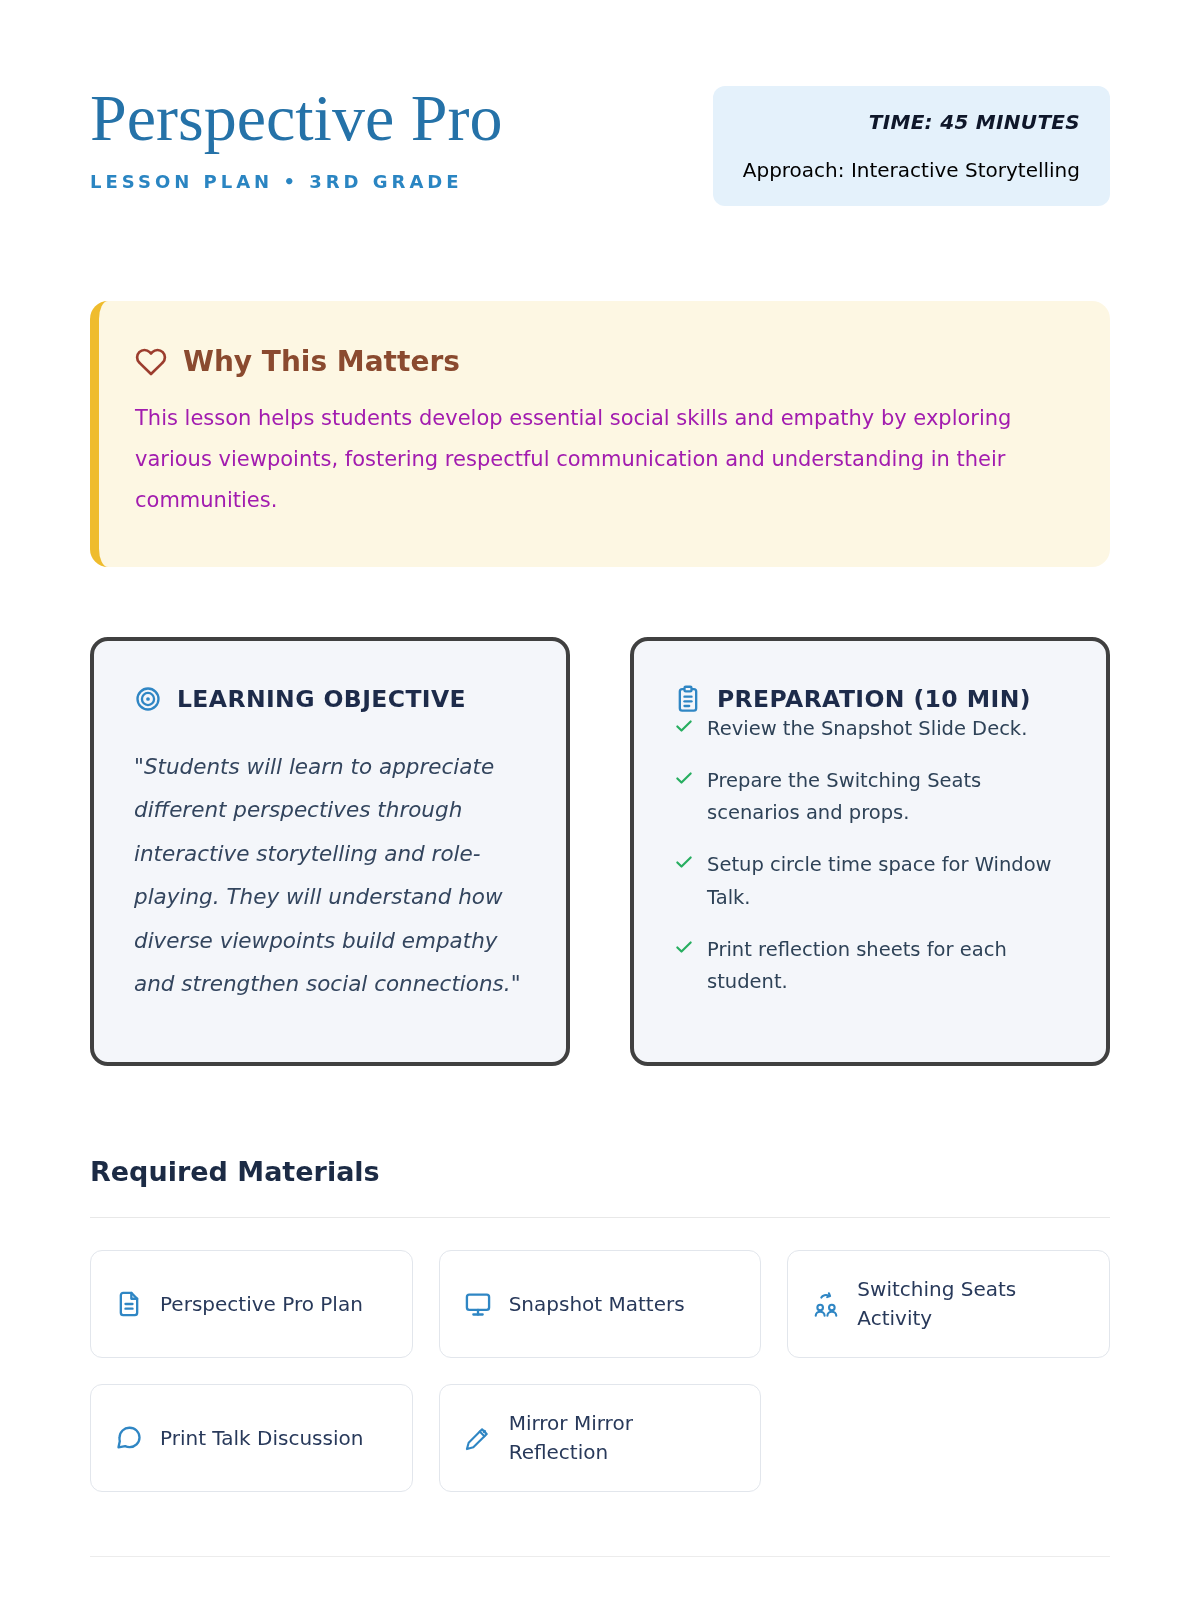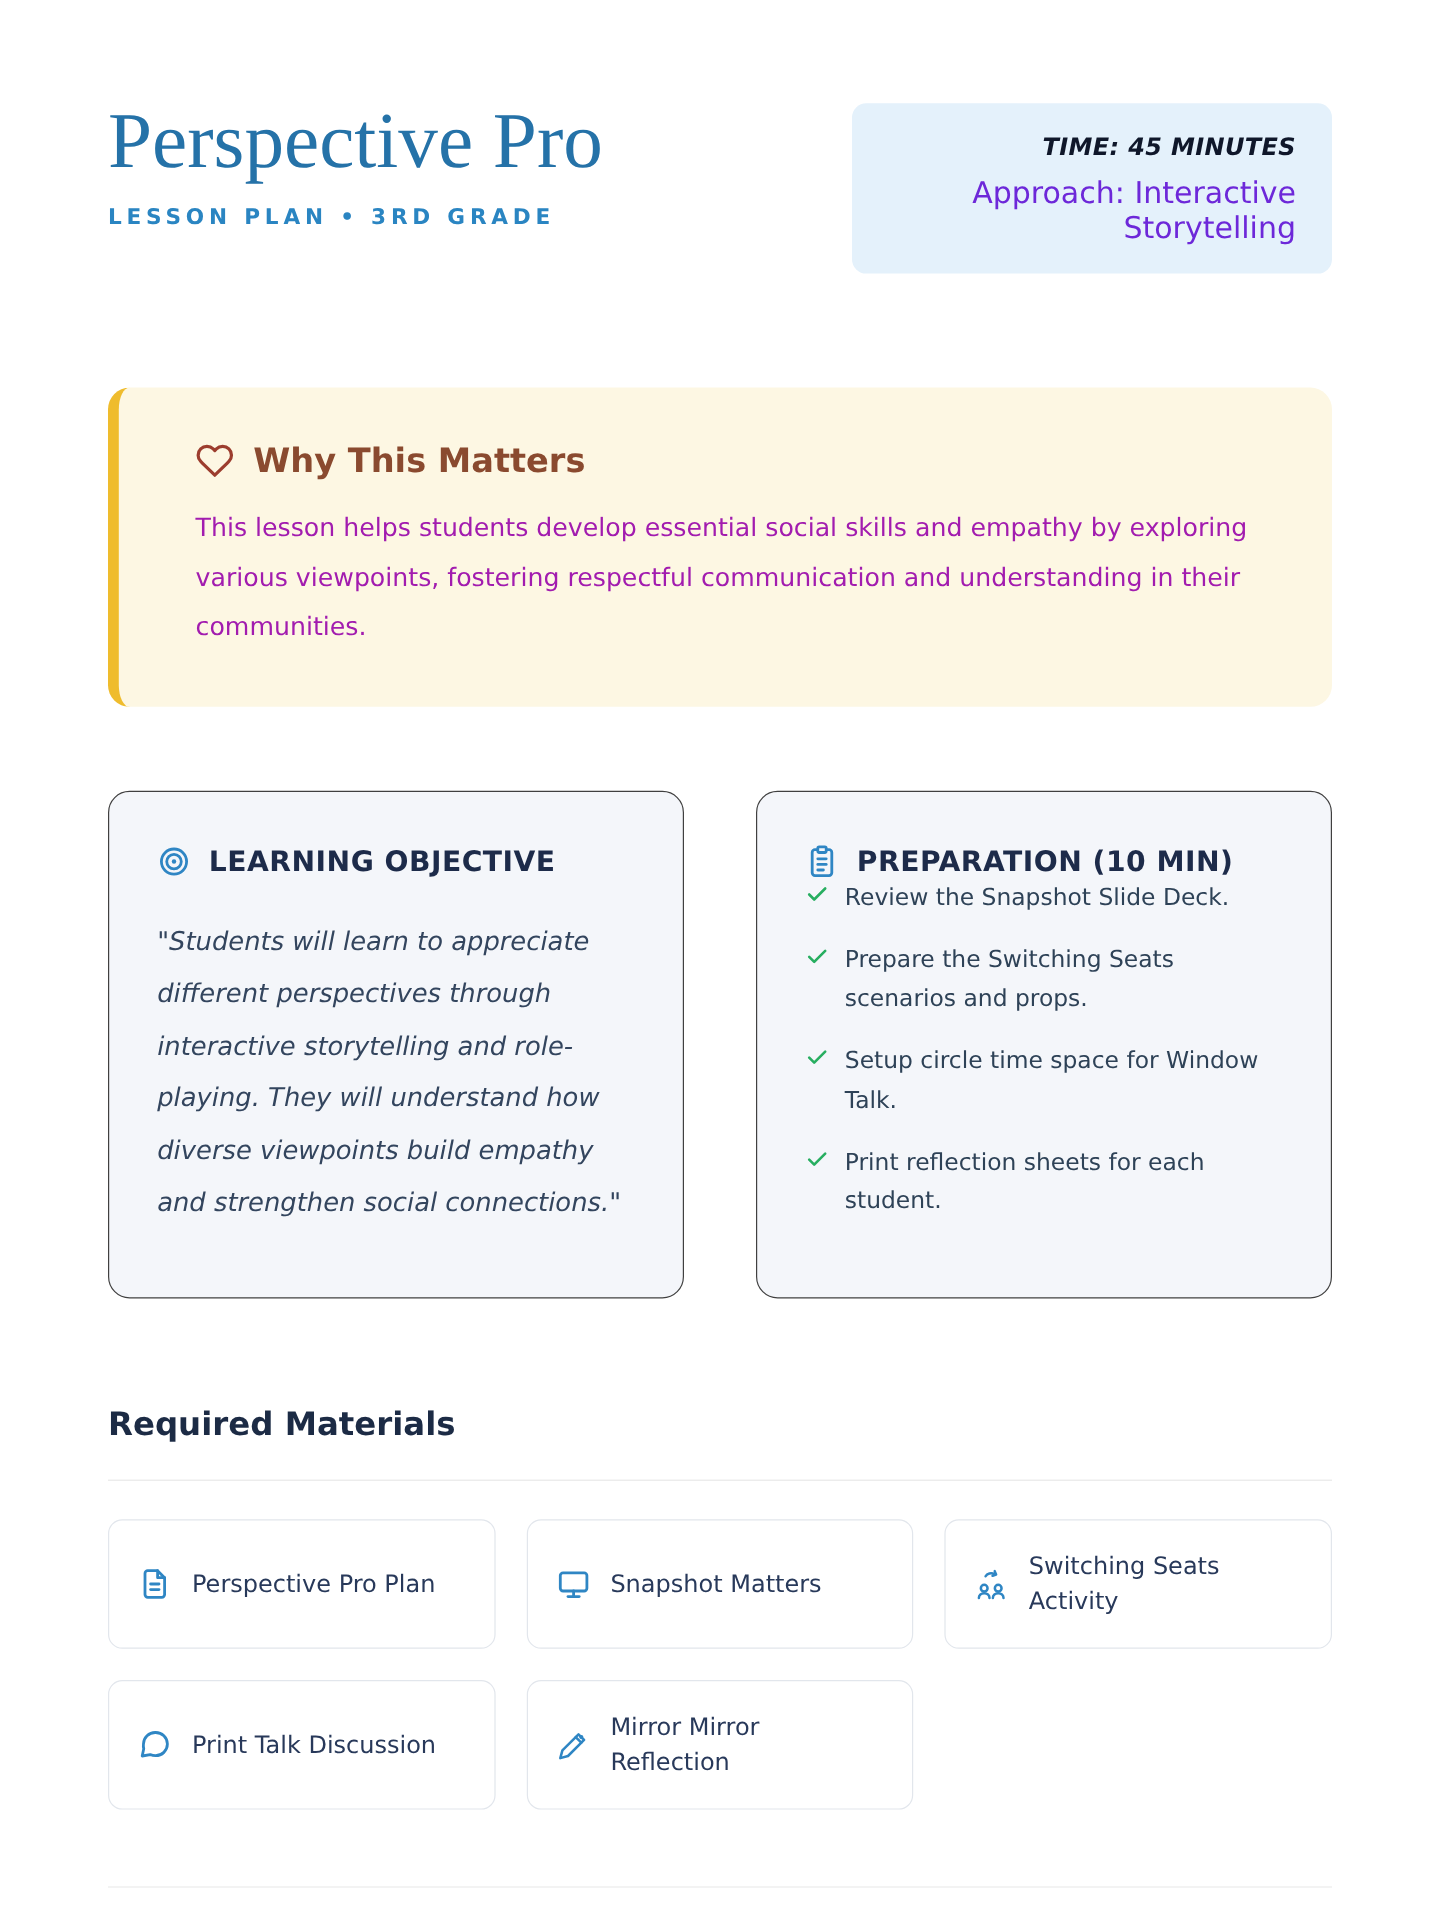--- a/index.html
+++ b/index.html
@@ -6,31 +6,31 @@
   html,body { background:#ffffff; }
   body { font-family:"DejaVu Sans","Liberation Sans",sans-serif; color:#2e4257; }
   .page { width:1180px; min-height:1600px; margin:0 auto; padding:82px 80px 0 80px; background:#fff; }
 
   
   .header { display:flex; justify-content:space-between; align-items:flex-start; }
   .title { font-family:"Liberation Serif","DejaVu Serif",serif; font-size:66px; font-weight:400; color:#2572a8; line-height:1.1; }
   .subtitle { margin-top:16px; font-size:18px; font-weight:700; letter-spacing:4px; color:#2a85c2; }
   .time-box { background:#e4f1fb; border-radius:12px; padding:24px 30px; text-align:right; margin-top:4px; max-width:400px; }
   .time-line { font-size:20px; font-weight:700; font-style:italic; color:#0f172a; letter-spacing:0.3px; }
-  .approach-line { margin-top:12px; font-size:25px; color:#6d28d9; }
-
-  
-  .why-box { margin-top:95px; background:#fdf7e3; border-left:9px solid #efbc2d; border-radius:18px; padding:44px 46px 46px 64px; }
+  .approach-line { margin-top:24px; font-size:20px; color:#000000; }
+
+  
+  .why-box { margin-top:95px; background:#fdf7e3; border-left:9px solid #efbc2d; border-radius:18px; padding:44px 46px 46px 36px; }
   .why-head { display:flex; align-items:center; gap:16px; }
   .why-title { font-size:28px; font-weight:700; color:#8a4a2f; }
   .why-body { margin-top:20px; font-size:21px; line-height:1.95; color:#a21caf; max-width:900px; }
 
   
   .cards { margin-top:70px; display:grid; grid-template-columns:1fr 1fr; gap:60px; }
-  .card { background:#f4f6fa; border:1px solid #404040; border-radius:18px; padding:44px 40px; }
+  .card { background:#f4f6fa; border:4px solid #404040; border-radius:18px; padding:44px 40px; }
   .card-head { display:flex; align-items:center; gap:15px; }
   .card-title { font-size:23.5px; font-weight:700; color:#1d2b4a; letter-spacing:0.4px; }
   .objective-quote { margin-top:32px; font-size:21.5px; font-style:italic; line-height:2.02; color:#33455e; }
   .prep-list { }
   .prep-item { display:flex; gap:13px; margin-bottom:19px; font-size:19.5px; line-height:1.68; color:#2e4257; }
   .prep-item .chk { flex:0 0 auto; margin-top:3px; }
 
   
   .materials-title { margin-top:90px; font-size:27px; font-weight:700; color:#1c2b45; }
   .materials-divider { margin-top:30px; border:none; border-top:1px solid #e8e8e8; }

